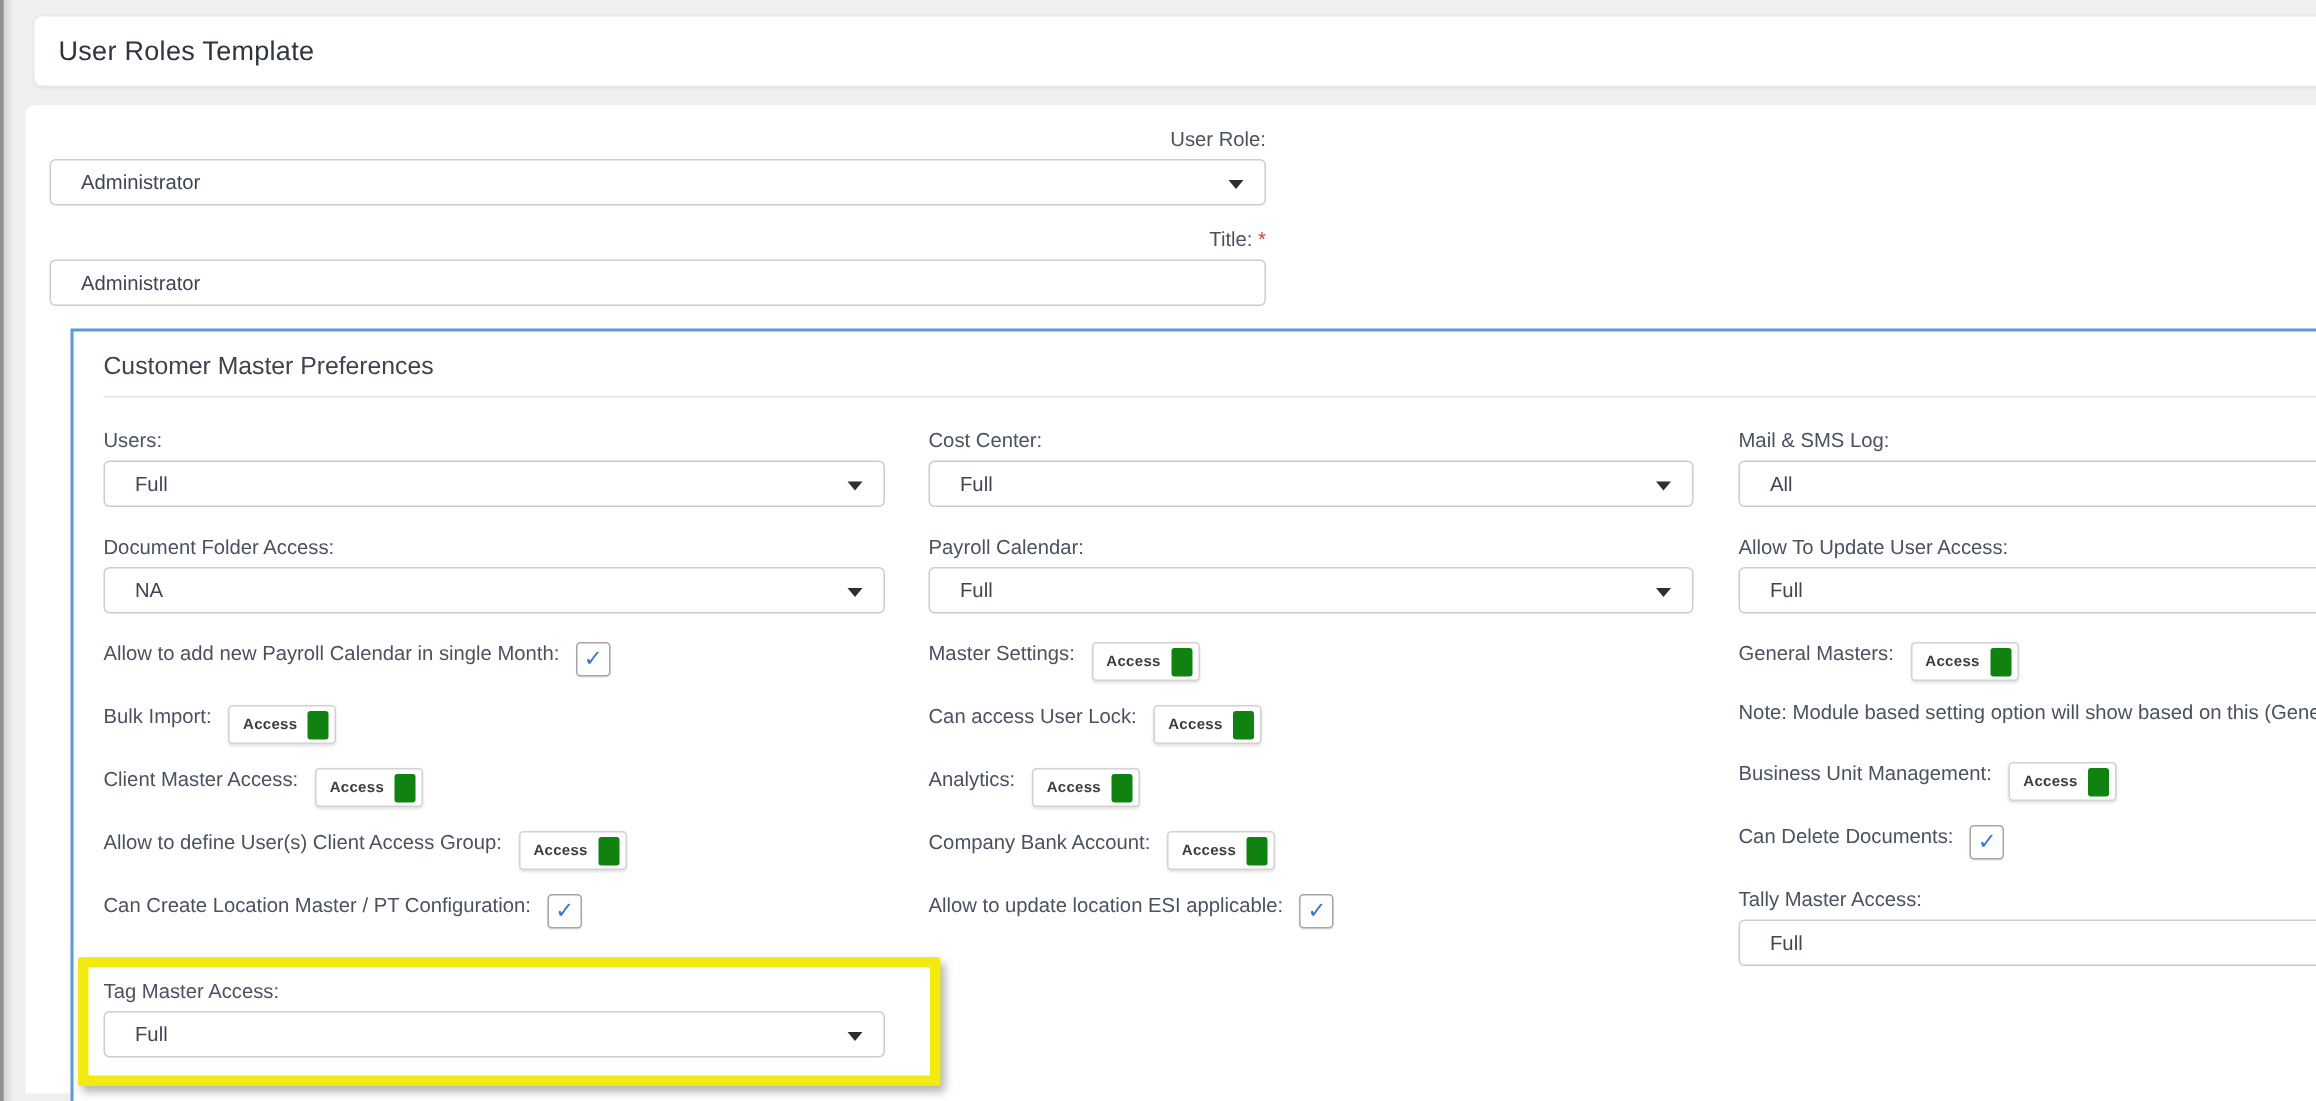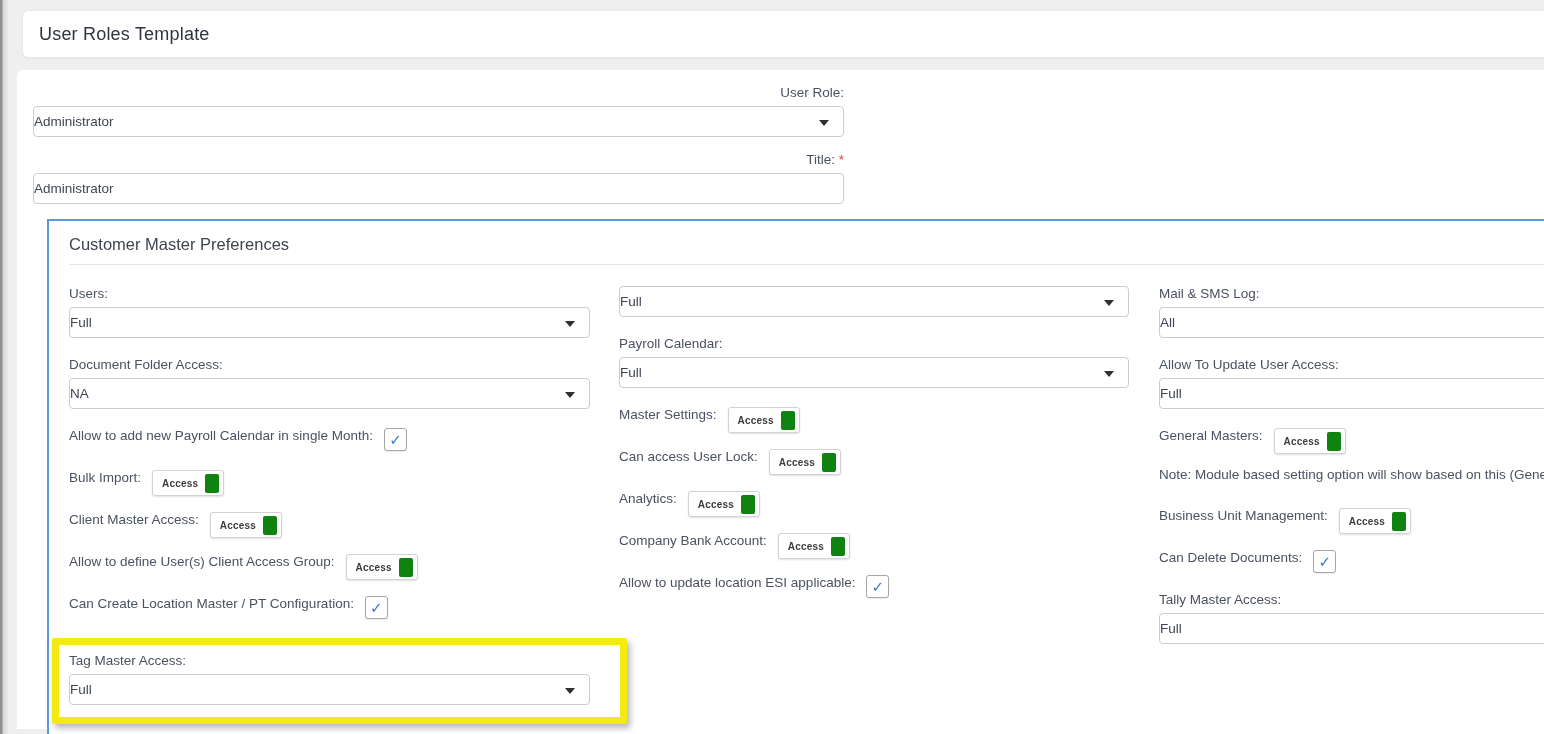--- a/index.html
+++ b/index.html
@@ -24,21 +24,21 @@
   .main-card {
     position:absolute; left:17px; top:70px; width:1527px; height:659px;
     background:#fff; border-radius:6px 0 0 0;
   }
   .main-inner { padding:15px 0 0 16px; }
   .flabel { font-size:13.5px; color:#4a5260; margin-bottom:6px; }
   .req { color:#e03c3c; }
   .selectbox, .textinput {
     position:relative; height:31px; border:1px solid #cccccc; border-radius:4px;
     background:#fff; display:flex; align-items:center; font-size:13.5px;
-    color:#3f4652; padding-left:0; box-sizing:border-box;
+    color:#3f4652; padding-left:20px; box-sizing:border-box;
   }
   .caret {
     position:absolute; right:14px; top:13px; width:0; height:0;
     border-left:5px solid transparent; border-right:5px solid transparent;
     border-top:6px solid #2f2f2f;
   }
   .top-field { width:811px; margin-bottom:15px;text-align:right; }
   .panel {
     margin:12px 0 0 14px; width:1560px; box-sizing:border-box;
     border:2px solid #5b9bd5; background:#fff;
@@ -164,20 +164,21 @@
                 <div class="flabel">Tag Master Access:</div>
                 <div class="selectbox">
                   <span>Full</span>
                   <i class="caret"></i>
                 </div>
               </div>
             </div>
           </div>
         <div class="pref-col c2" id="col1">
             <div class="field">
+              <div class="flabel">Cost Center:</div>
               <div class="selectbox">
                 <span>Full</span>
                 <i class="caret"></i>
               </div>
             </div>
             <div class="field">
               <div class="flabel">Payroll Calendar:</div>
               <div class="selectbox">
                 <span>Full</span>
                 <i class="caret"></i>

